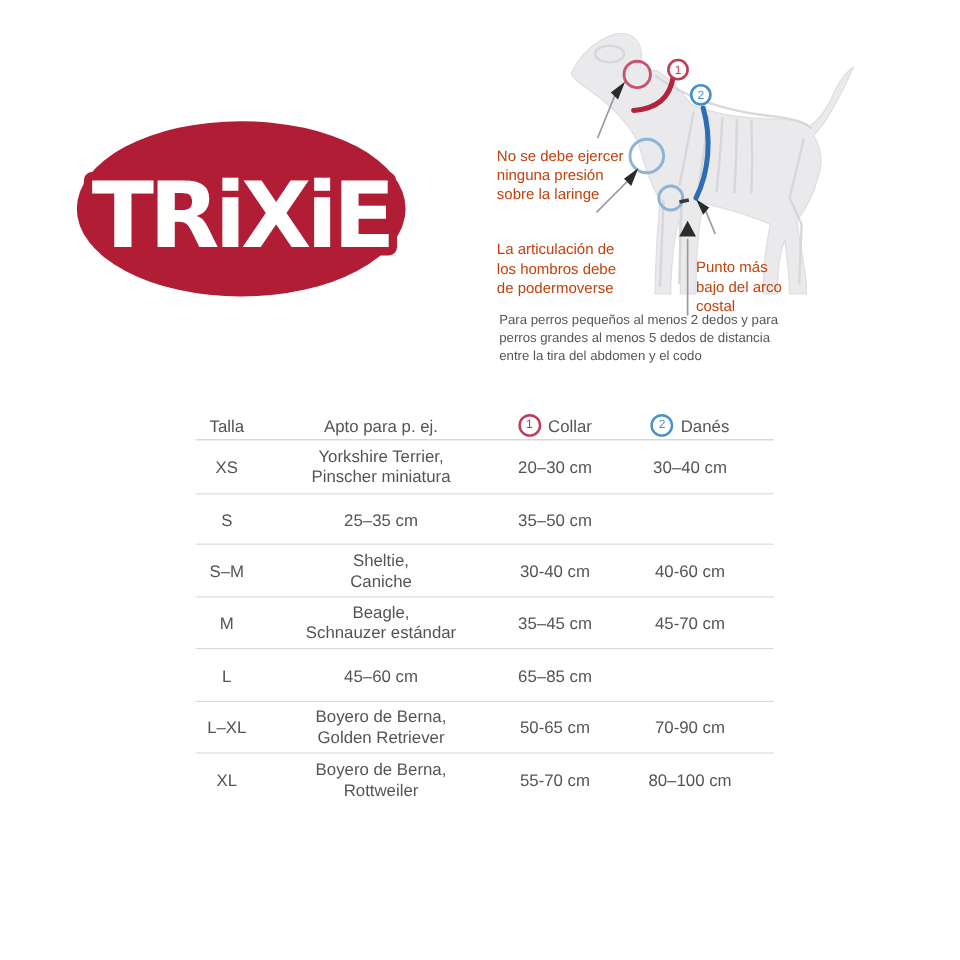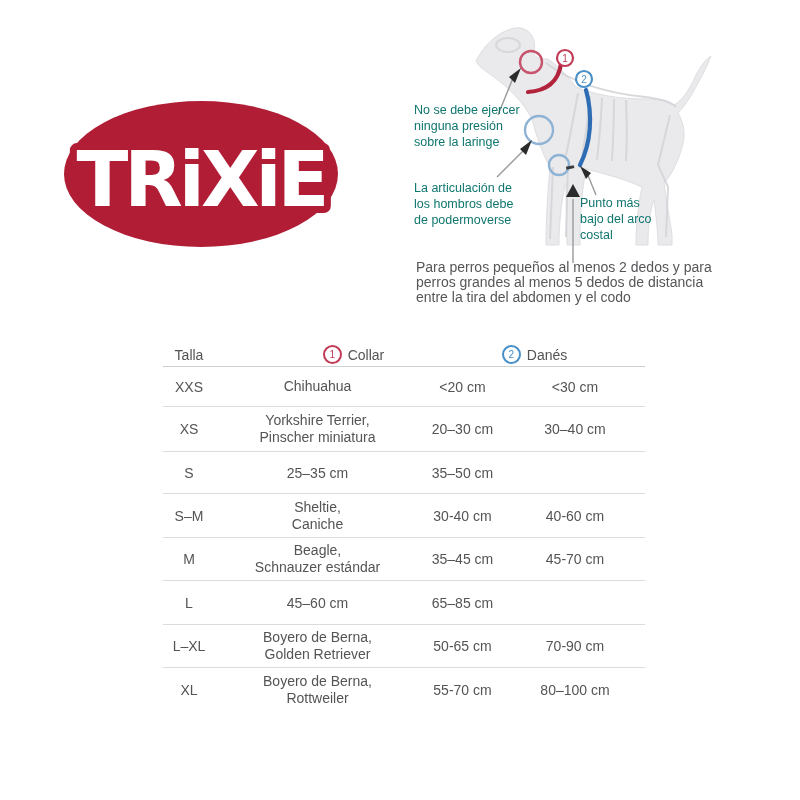--- a/index.html
+++ b/index.html
@@ -2,31 +2,31 @@
 <html><head>
 <meta charset="utf-8">
 <style>
   html,body{margin:0;padding:0;background:#ffffff;}
   body{width:800px;height:800px;position:relative;overflow:hidden;
        font-family:"Liberation Sans",sans-serif;color:#545457;}
   .abs{position:absolute;}
   svg{display:block;}
 
   
-  .note{position:absolute;font-size:12.5px;line-height:16px;color:#0f766e;
-        white-space:pre-line;z-index:3;}
-  .para{position:absolute;font-size:14px;line-height:15px;color:#565659;
+  .note{position:absolute;font-size:12.5px;line-height:16px;color:#c2410c;
+        white-space:pre-line;z-index:3;margin-top:20px;}
+  .para{position:absolute;font-size:11px;line-height:15px;color:#565659;
         white-space:pre-line;z-index:3;}
 
   
   .table{position:absolute;left:163px;top:343px;width:482px;z-index:3;}
   .row{display:grid;grid-template-columns:52px 205px 85px 140px;
        align-items:center;}
   .row>div{text-align:center;font-size:14px;color:#545457;}
-  .thead{height:23px;border-bottom:1px solid #cfcfcf;gap:36px;}
+  .thead{height:23px;border-bottom:1px solid #cfcfcf;}
   .r{border-bottom:1px solid #dcdcdc;}
   .r:last-child{border-bottom:none;}
   .pre{white-space:pre-line;line-height:17px;font-size:13.5px;}
   .hcell{display:flex;align-items:center;justify-content:center;gap:6px;}
   .badge{display:inline-flex;align-items:center;justify-content:center;
          width:15px;height:15px;border-radius:50%;font-size:10px;
          flex:0 0 15px;background:#fff;}
   .badge.red{border:2px solid #c13a56;color:#c13a56;}
   .badge.blue{border:2px solid #4a90c8;color:#4a90c8;}
 </style>
@@ -109,36 +109,31 @@
 <div class="note" style="left:580px;top:195px">Punto más
 bajo del arco
 costal</div>
 <div class="para" style="left:416px;top:260px;width:300px">Para perros pequeños al menos 2 dedos y para
 perros grandes al menos 5 dedos de distancia
 entre la tira del abdomen y el codo</div>
 
 <div class="table">
   <div class="row thead">
     <div>Talla</div>
+    <div>Apto para p. ej.</div>
     <div class="hcell">
       <span class="badge red">1</span>
       <span>Collar</span>
     </div>
     <div class="hcell">
       <span class="badge blue">2</span>
       <span>Danés</span>
     </div>
   </div>
 
-  <div class="row r" style="height:39px">
-    <div>XXS</div>
-    <div class="pre">Chihuahua</div>
-    <div>&lt;20 cm</div>
-    <div>&lt;30 cm</div>
-  </div>
   <div class="row r" style="height:44px">
     <div>XS</div>
     <div class="pre">Yorkshire Terrier,
 Pinscher miniatura</div>
     <div>20–30 cm</div>
     <div>30–40 cm</div>
   </div>
   <div class="row r" style="height:41px">
     <div>S</div>
     <div>25–35 cm</div>

